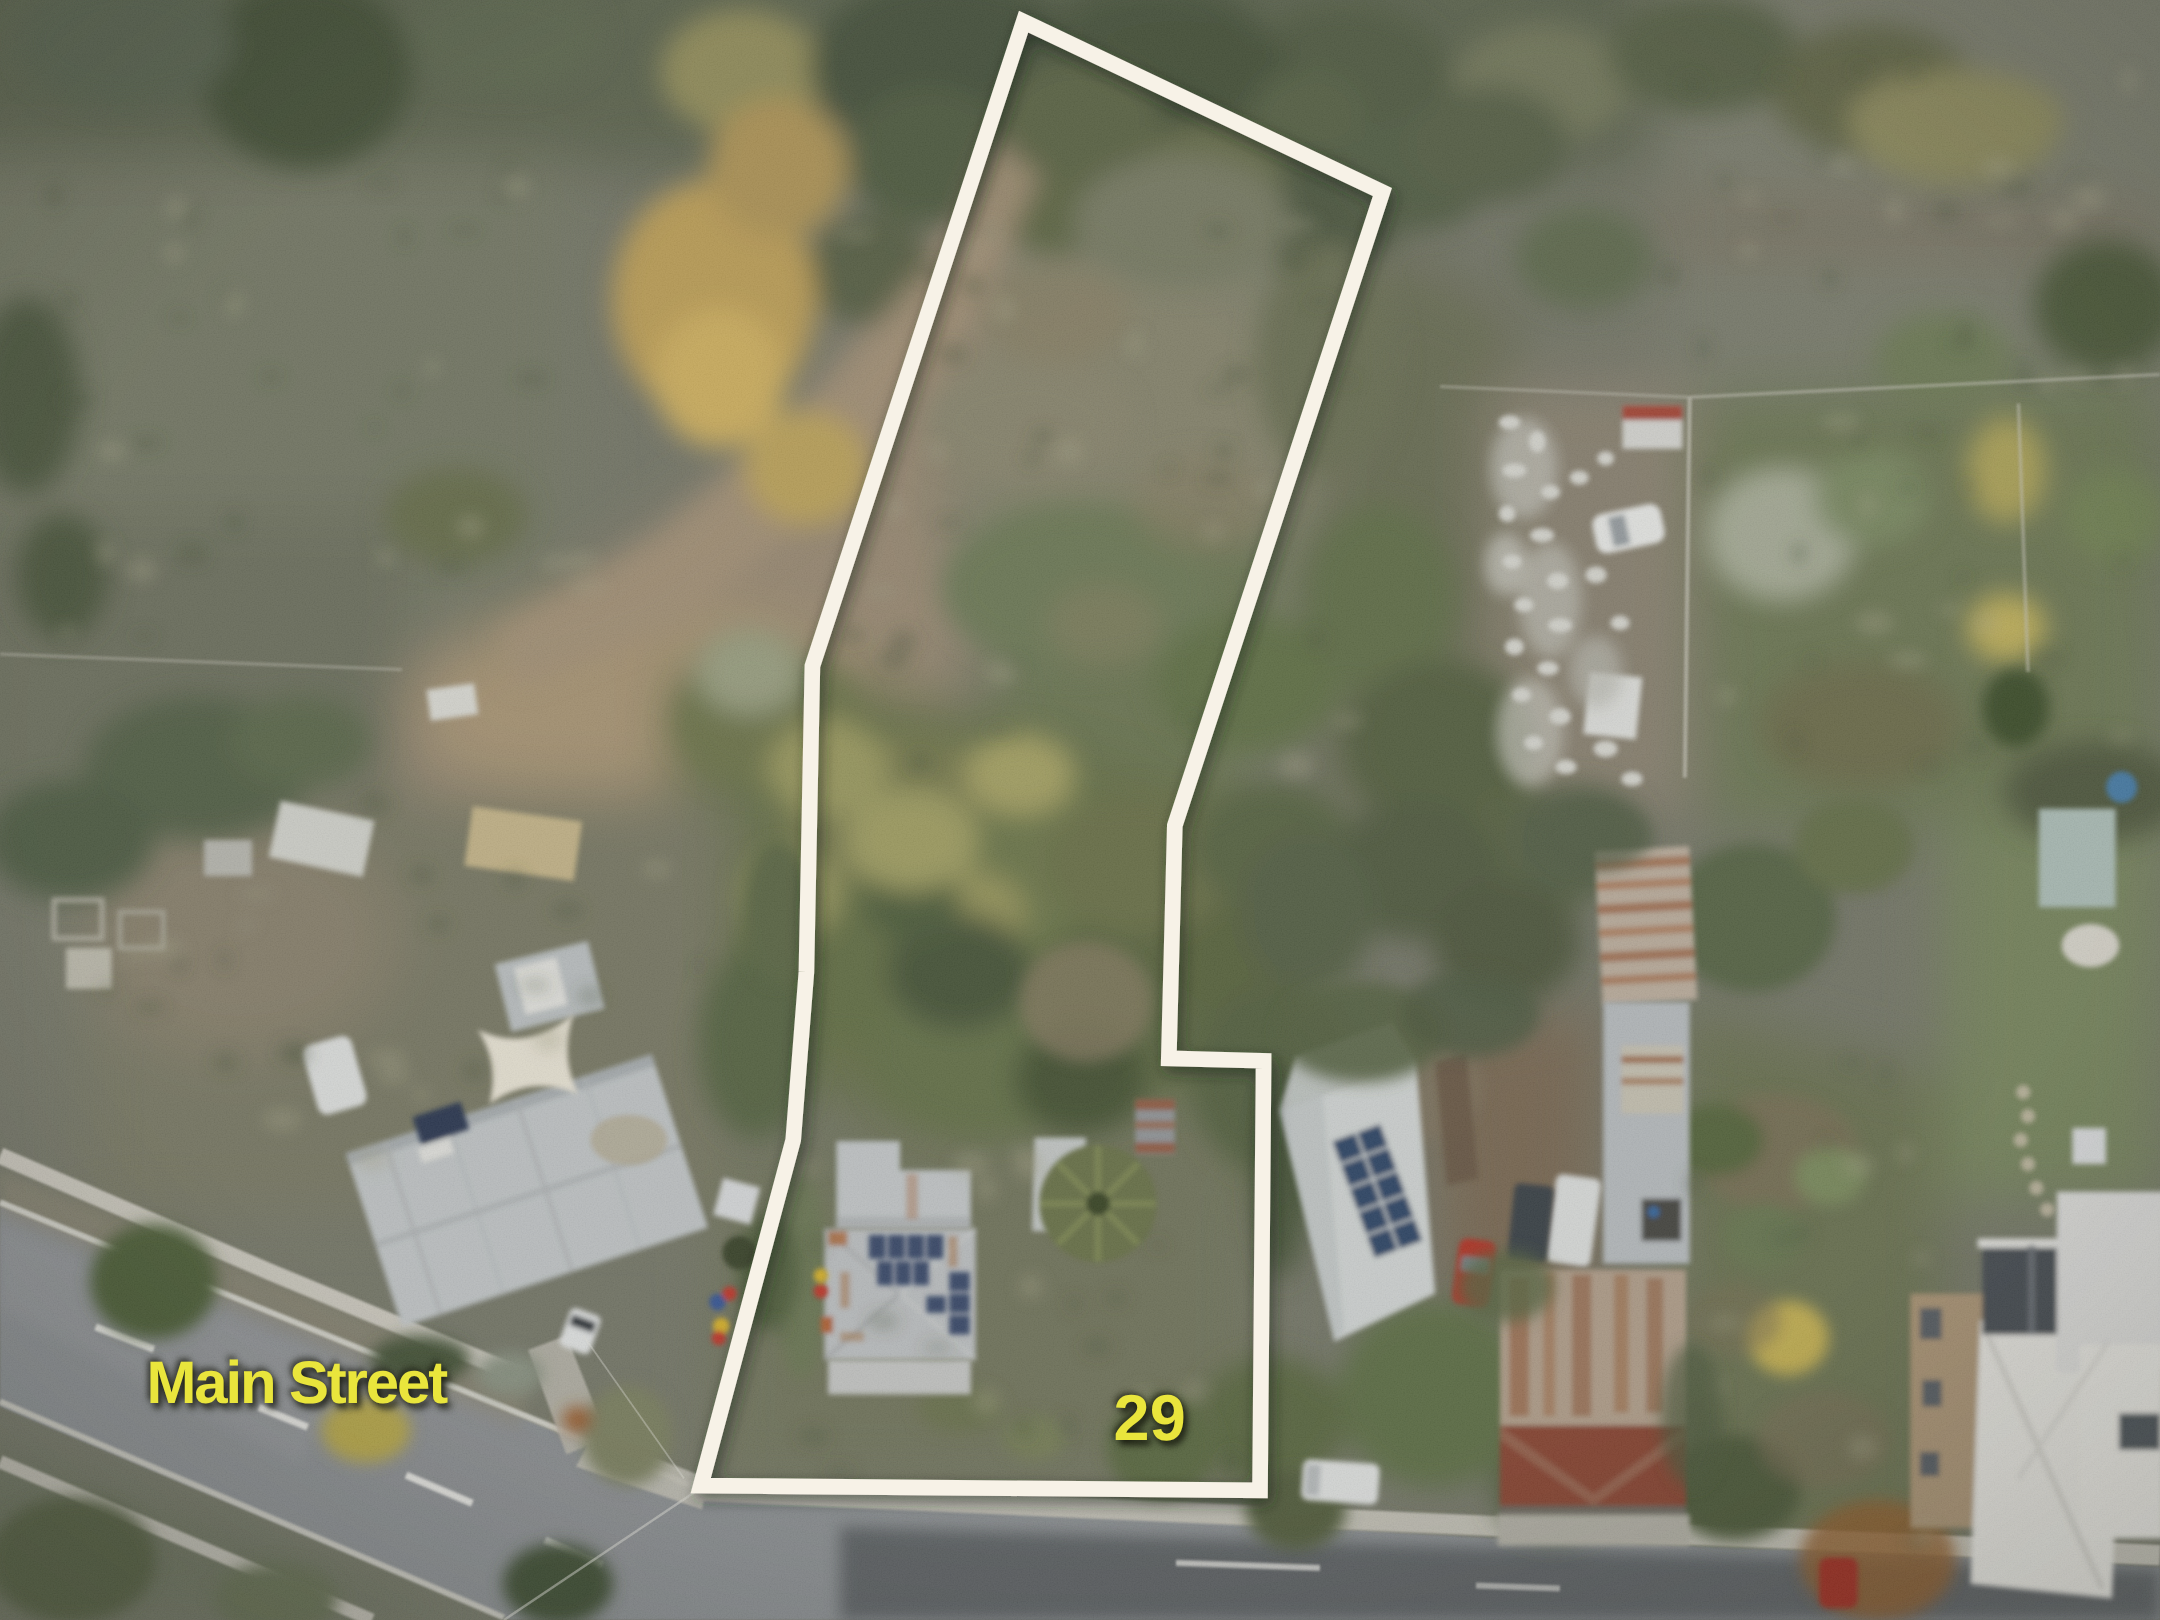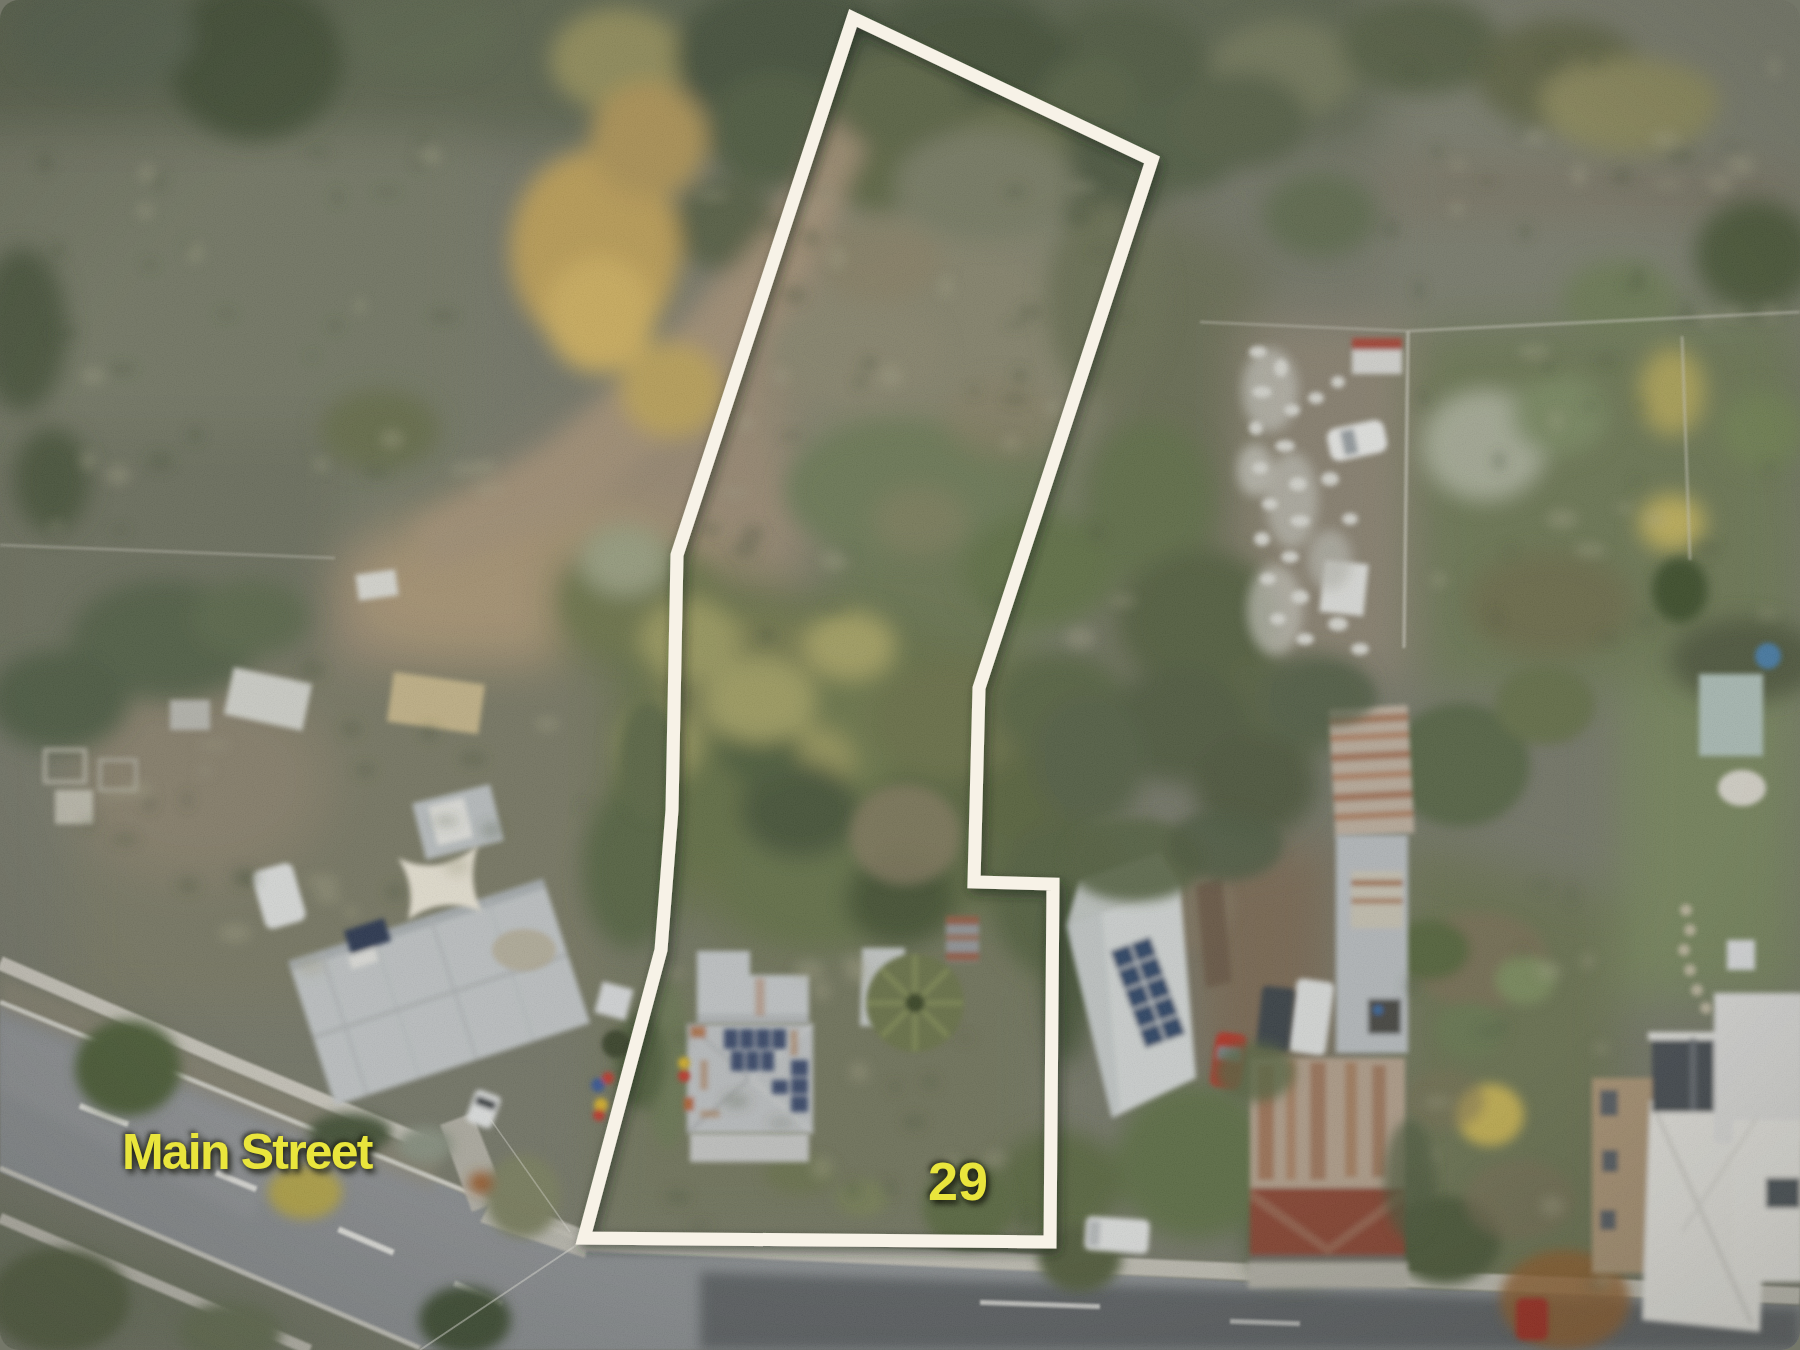--- a/index.html
+++ b/index.html
@@ -1,16 +1,16 @@
 <!DOCTYPE html>
 <html><head>
 <meta charset="utf-8">
 <style>
   html,body{margin:0;padding:0;background:#747769;}
-  .wrap{position:relative;width:1800px;height:1350px;overflow:hidden;font-family:"Liberation Sans",sans-serif;border-radius:19px;}
+  .wrap{position:relative;width:1800px;height:1350px;overflow:hidden;font-family:"Liberation Sans",sans-serif;}
   svg{display:block;}
 </style>
 </head>
 <body>
 <div class="wrap">
 <svg width="1800" height="1350" viewBox="0 0 1800 1350">
 <defs>
   <filter id="b40" x="-40%" y="-40%" width="180%" height="180%">
           <feGaussianBlur stdDeviation="24"></feGaussianBlur>
         </filter>

